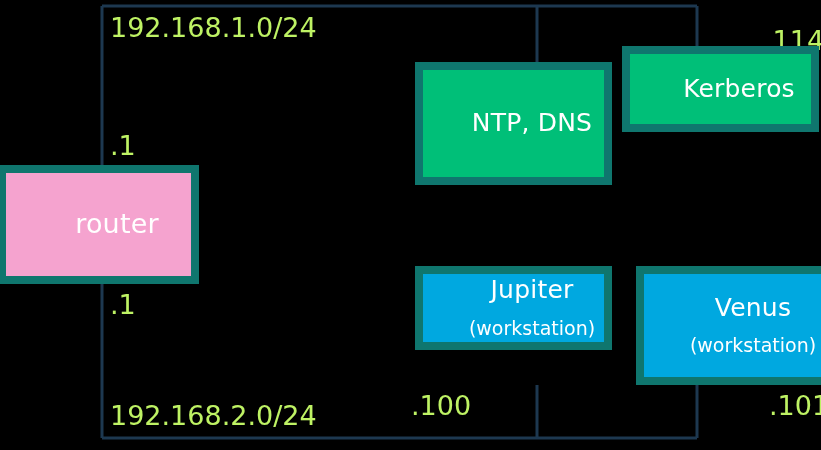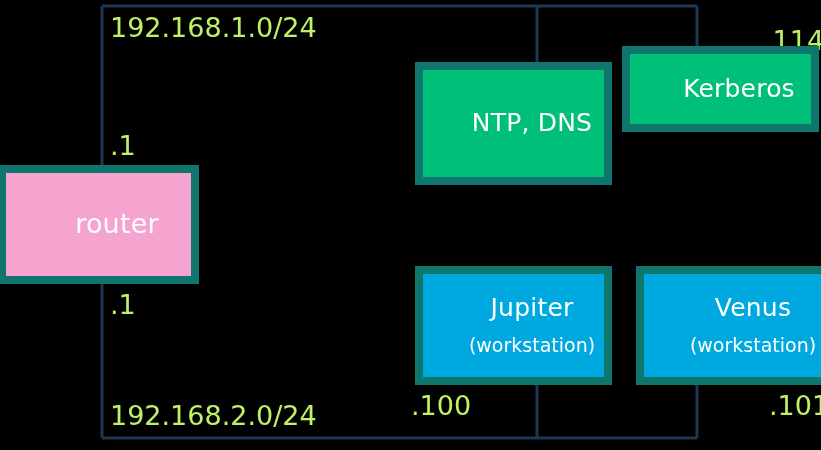--- a/index.html
+++ b/index.html
@@ -101,21 +101,21 @@
   </div>
 
   <div class="node" style="left:415px; top:62px; width:197px; height:123px; background:#00bf78;">
     <div class="node-title">NTP, DNS</div>
   </div>
 
   <div class="node" style="left:622px; top:46px; width:197px; height:86px; background:#00bf78;">
     <div class="node-title">Kerberos</div>
   </div>
 
-  <div class="node" style="left:415px; top:266px; width:197px; height:119px; background:#00a8e0;">
+  <div class="node" style="left:415px; top:266px; width:197px; height:84px; background:#00a8e0;">
     <div class="node-title">Jupiter</div>
     <div class="node-sub">(workstation)</div>
   </div>
 
   <div class="node" style="left:636px; top:266px; width:197px; height:119px; background:#00a8e0;">
     <div class="node-title">Venus</div>
     <div class="node-sub">(workstation)</div>
   </div>
 
 </div>

